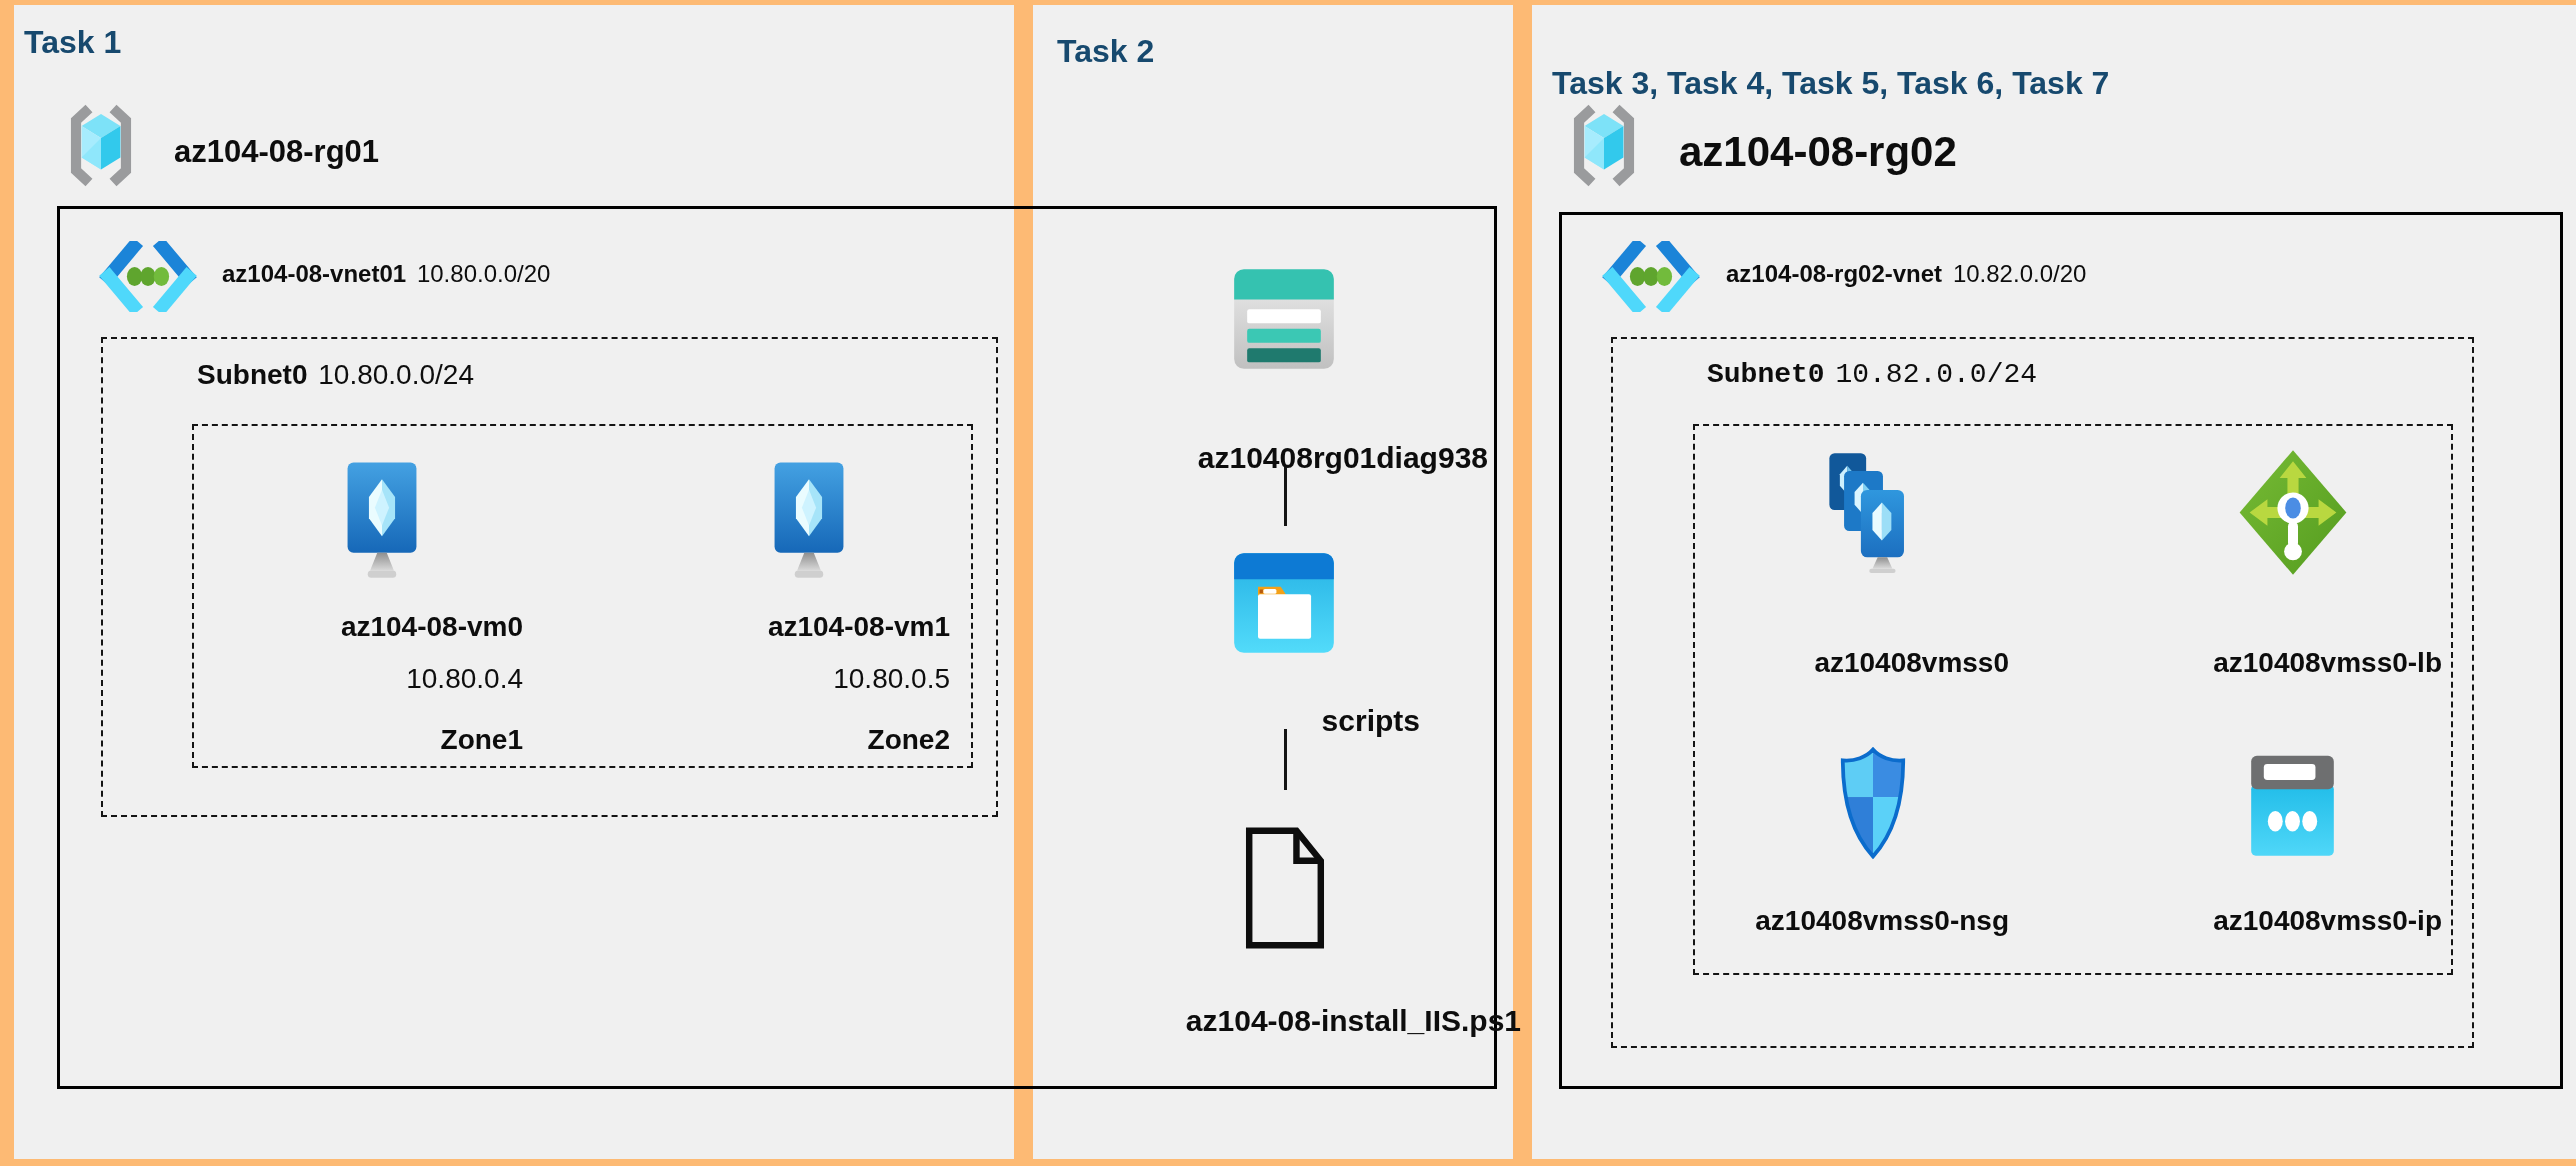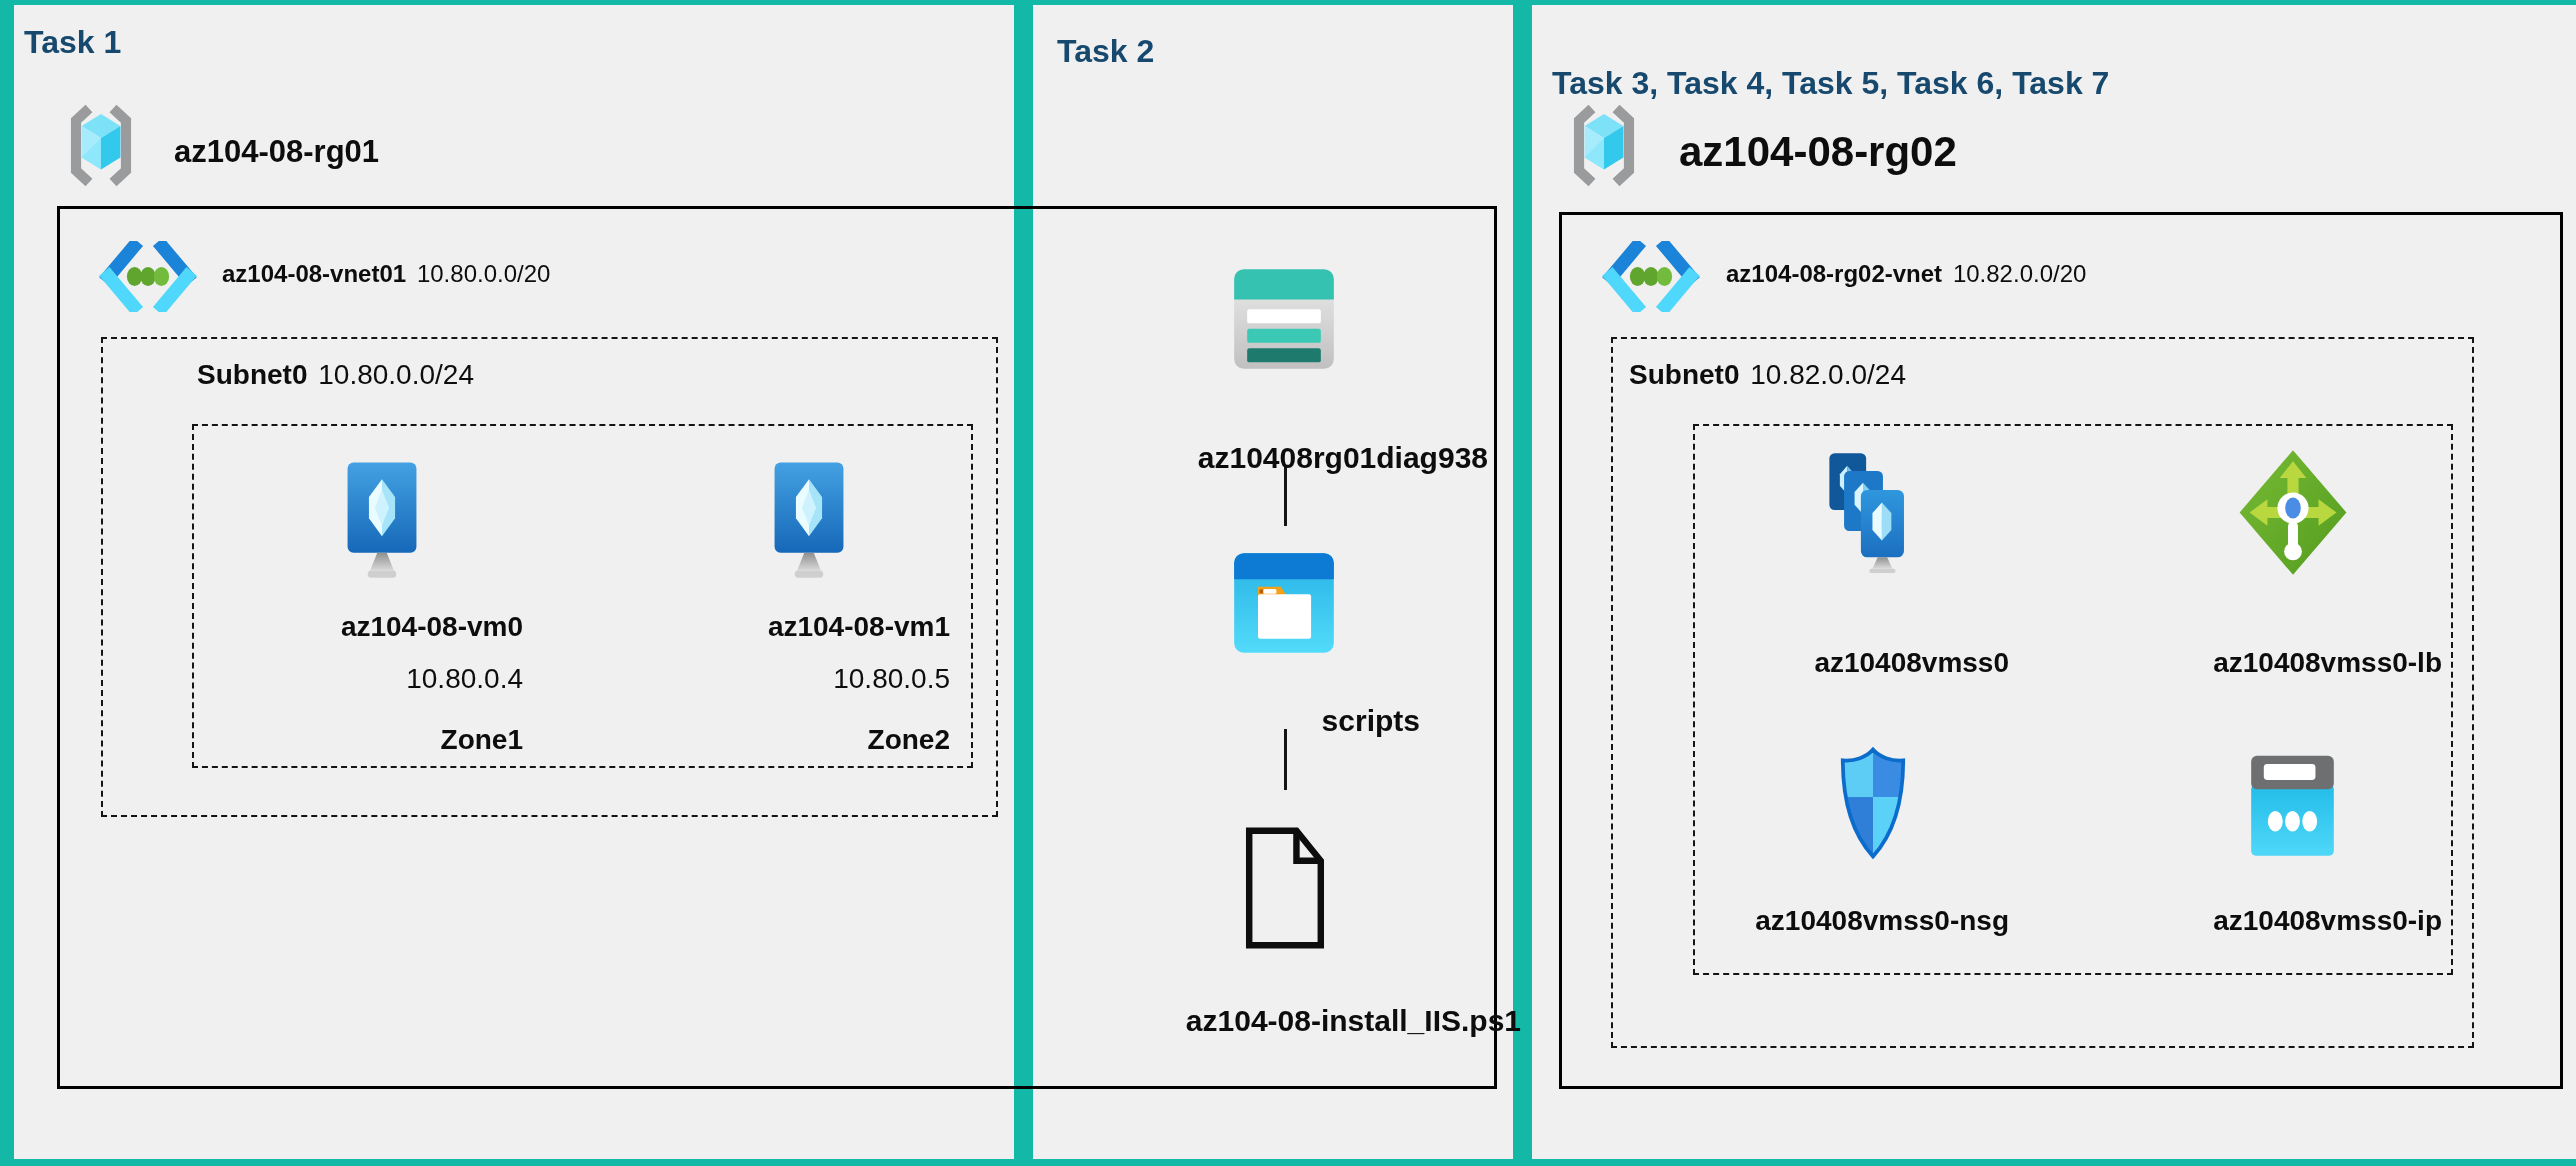--- a/index.html
+++ b/index.html
@@ -1,16 +1,16 @@
 <!DOCTYPE html>
 <html style="font-size:10.8px"><head>
 <meta charset="utf-8">
 <style>
   html,body{margin:0;padding:0;background:#ffffff;}
-  .canvas{position:relative;width:2576px;height:1166px;background:#14b8a6;
+  .canvas{position:relative;width:2576px;height:1166px;background:#fdba74;
           font-family:"Liberation Sans",sans-serif;overflow:hidden;}
   .abs{position:absolute;}
   .panel{position:absolute;background:#f0f0f0;}
   .task-title{position:absolute;font-size:32px;font-weight:700;color:#17496e;
               white-space:nowrap;line-height:38px;}
   .solid-box{position:absolute;border:3.4px solid #000;box-sizing:border-box;}
   .dash-box{position:absolute;border:2.7px dashed #141414;box-sizing:border-box;}
   .row-label{position:absolute;font-size:24px;font-weight:700;color:#0d0d0d;
              white-space:nowrap;line-height:38px;}
   .row-label .reg{font-weight:400;margin-left:10.8px;}
@@ -83,21 +83,21 @@
   <div class="row-label" style="left:1726px;top:255px;">
     <span>az104-08-rg02-vnet</span><span class="reg">10.82.0.0/20</span>
   </div>
 
   <div class="dash-box" style="left:101px;top:337px;width:897px;height:480px;"></div>
   <div class="row-label mid" style="left:197px;top:357px;text-align:center;">
     <span>Subnet0</span><span class="reg">10.80.0.0/24</span>
   </div>
 
   <div class="dash-box" style="left:1611px;top:337px;width:863px;height:711px;"></div>
-  <div class="row-label mid" style="left:1629px;top:357px;">
+  <div class="row-label mid" style="left:1707px;top:357px;font-family:Liberation Mono, monospace;">
     <span>Subnet0</span><span class="reg">10.82.0.0/24</span>
   </div>
 
   <div class="dash-box" style="left:192px;top:424px;width:781px;height:344px;"></div>
   <div class="dash-box" style="left:1693px;top:424px;width:760px;height:551px;"></div>
 
   <svg class="abs" style="left:344px;top:460px;" width="76" height="119" viewBox="0 0 64 100">
     <defs>
       <linearGradient id="vma-m" x1="0" y1="0" x2="0" y2="1">
           <stop offset="0" stop-color="#44a1e2"></stop>

